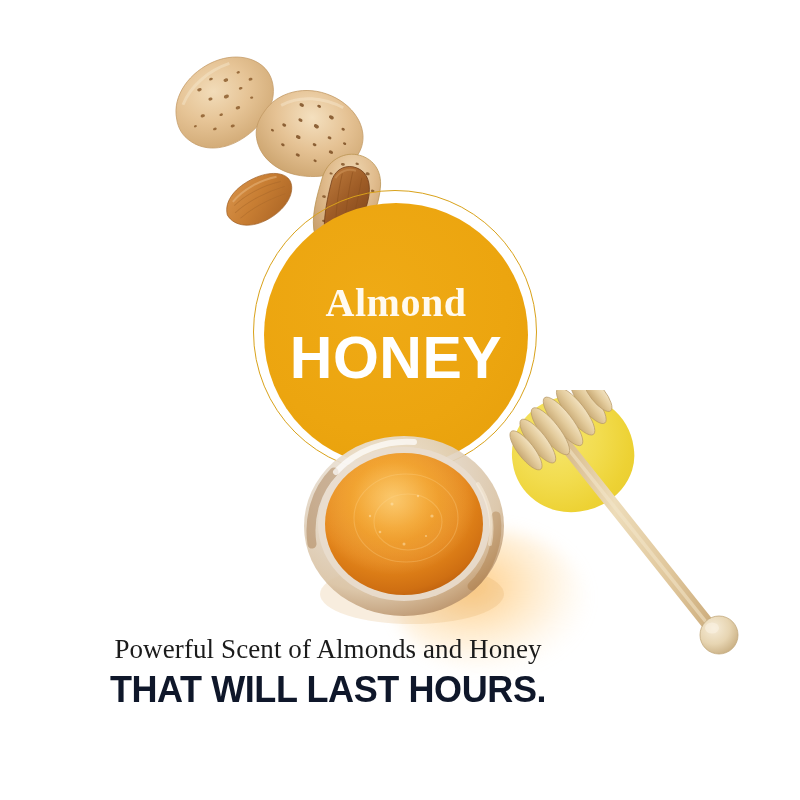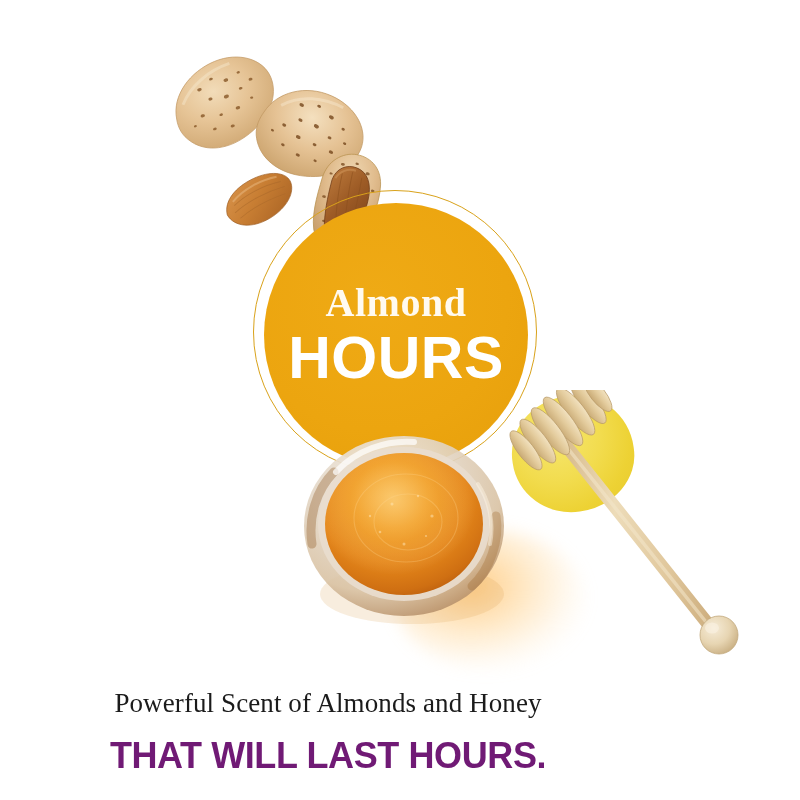--- a/index.html
+++ b/index.html
@@ -99,39 +99,39 @@
     height: 116px;
     border-radius: 50% 48% 52% 50% / 50% 52% 48% 50%;
     background: radial-gradient(ellipse at 38% 32%, #f6e770 0%, #f2dc4e 42%, #edd234 70%, #e7c82c 100%);
     transform: rotate(-8deg);
   }
 
   
   .caption {
     position: absolute;
     left: 0;
-    top: 688px;
+    top: 634px;
     width: 656px;
     text-align: center;
   }
   .caption-serif {
     font-family: "Liberation Serif", serif;
     font-size: 27px;
     color: #1b1b1b;
     letter-spacing: 0.1px;
     margin: 0 0 4px 0;
     white-space: nowrap;
   }
   .caption-bold {
     font-family: "Liberation Sans", sans-serif;
     font-size: 36px;
     font-weight: 700;
-    color: #701a75;
+    color: #0f172a;
     letter-spacing: -0.4px;
-    margin: 16px;
+    margin: 4px;
     white-space: nowrap;
   }
 </style>
 </head>
 <body>
 
 <div id="poster">
 
   <svg class="almond" style="left:160px; top:48px;" width="125" height="110" viewBox="0 0 125 110">
     <defs>
@@ -258,21 +258,21 @@
         <path d="M57 27 C57 48 56 70 54 86"></path>
       </g>
       <path d="M31 32 C34 24 42 20 50 21" fill="none" stroke="#d9a367" stroke-width="2" opacity="0.4"></path>
     </g>
   </svg>
 
   <div class="badge-ring"></div>
   <div class="badge-disc"></div>
   <div class="badge-text">
     <div class="badge-line1">Almond</div>
-    <div class="badge-line2">HOURS</div>
+    <div class="badge-line2">HONEY</div>
   </div>
 
   <div class="jar-glow"></div>
 
   <div class="puddle"></div>
 
   <svg style="position:absolute; left:500px; top:390px;" width="260" height="280" viewBox="0 0 260 280">
     <defs>
       <linearGradient id="woodStick" x1="0%" y1="0%" x2="100%" y2="0%">
         <stop offset="0%" stop-color="#d6b888"></stop>

